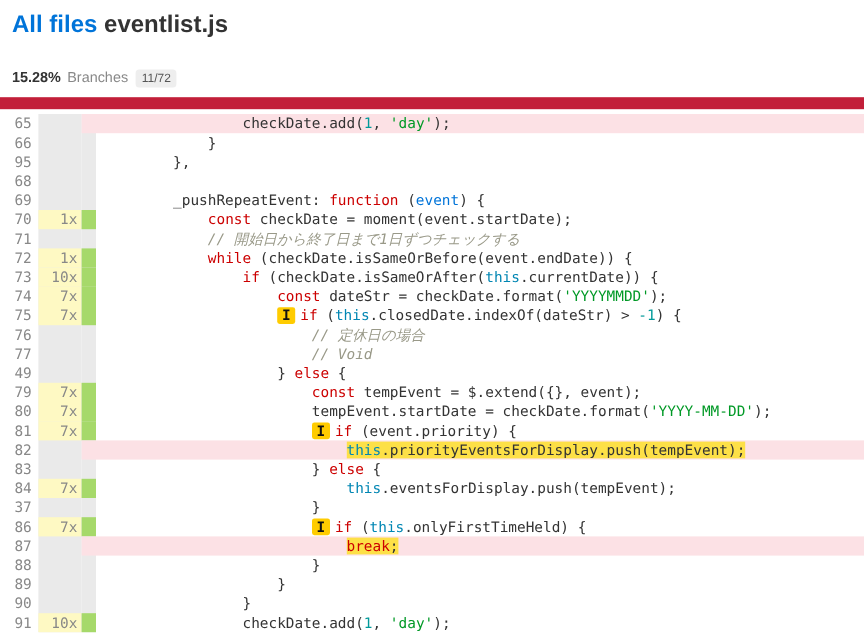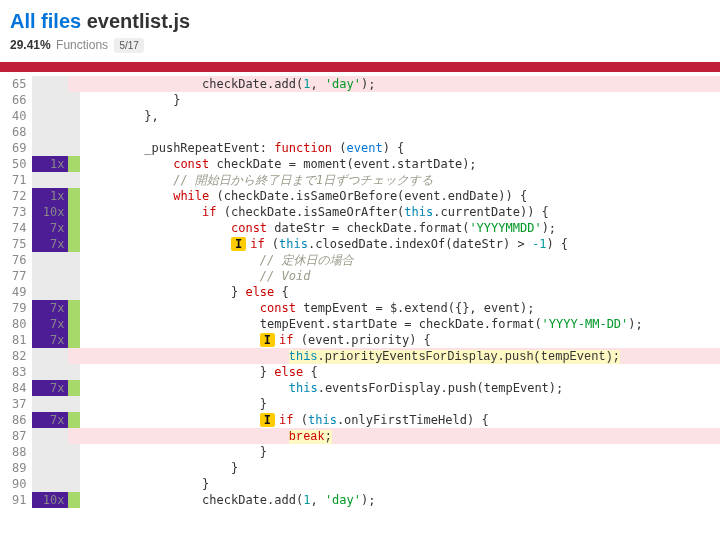--- a/index.html
+++ b/index.html
@@ -6,80 +6,80 @@
   body {
     margin: 0;
     font-family: Helvetica, Arial, sans-serif;
     font-size: 14px;
     color: #333;
     background: #fff;
     width: 720px;
   }
   .wrapper { padding: 0; }
   .pad { padding: 10px 10px 0 10px; }
-  h1 { margin: 0 0 5px 0; font-size: 20px; font-weight: normal; }
+  h1 { margin: 0 0 24px 0; font-size: 20px; font-weight: normal; }
   h1 a { color: #0074D9; text-decoration: none; font-weight: bold; }
   h1 .filename { color: #333; font-weight: bold; }
   .stats { display: flex; gap: 22px; margin-bottom: 10px; align-items: baseline; }
   .stat { font-size: 12px; color: #333; }
   .stat .pct { font-weight: bold; }
   .stat .label { color: #888; margin-left: 2px; }
   .stat .fraction { background: #eee; padding: 2px 5px; border-radius: 3px; font-size: 10px; color: #555; margin-left: 3px;}
   .hint { color: #888; font-size: 12px; margin-bottom: 14px; }
   .hint kbd { background: transparent; padding: 0; font-style: italic; font-family: inherit; }
   .status-bar { height: 10px; background: #C21F39; width: 100%; }
   .code-area { display: flex; font-family: Consolas, Menlo, monospace; font-size: 12px; line-height: 16px; padding-top: 4px;}
   .line-nums { text-align: right; padding-left: 12px; }
   .line-nums div { color: #888; padding-right: 6px; height: 16px; text-align: right;}
   .line-counts { width: 36px; background: #eaeaea; }
   .line-counts div { height: 16px; text-align: right; padding-right: 4px; color: #777; }
-  .line-counts div.hit { background: #4c1d95; color: #888; }
+  .line-counts div.hit { background: #fef9c3; color: #888; }
   .gutter-thin { width: 12px; background: #eaeaea; }
   .gutter-thin div { height: 16px; }
   .gutter-thin div.covered { background: #a6d96a; }
   .gutter-thin div.uncov { background: #FCE1E5; }
   .code-lines { flex: 1; white-space: pre; overflow: hidden; }
   .code-lines div { height: 16px; padding-left: 6px; }
   .code-lines div.notrun { background: #FCE1E5; }
   .k-kw { color: #cc0000; }
   .k-var { color: #0074D9; }
   .k-str { color: #009926; }
   .k-num { color: #009999; }
   .k-com { color: #999988; font-style: italic; margin-top: 40px; }
   .k-this { color: #0086b3; }
   .branch-skip { background: #ffcc00; color: #111; padding: 0 4px; margin-right: 4px; font-weight: bold; border-radius: 2px; }
-  .miss { background: #fef9c3; font-family: Liberation Mono, monospace; }
+  .miss { background: #fde047; }
 </style>
 </head>
 <body>
 
 <div class="wrapper">
   <div class="pad">
     <h1>
       <a href="#">All files</a>
       <span class="filename">eventlist.js</span>
     </h1>
     <div class="stats">
       <div class="stat">
-        <span class="pct">29.41%</span>
-        <span class="label">Functions</span>
-        <span class="fraction">5/17</span>
+        <span class="pct">15.28%</span>
+        <span class="label">Branches</span>
+        <span class="fraction">11/72</span>
       </div>
     </div>
   </div>
   <div class="status-bar"></div>
 
   <div class="code-area">
     <div class="line-nums" id="line-nums">
         <div>65</div>
         <div>66</div>
-        <div>40</div>
+        <div>95</div>
         <div>68</div>
         <div>69</div>
-        <div>50</div>
+        <div>70</div>
         <div>71</div>
         <div>72</div>
         <div>73</div>
         <div>74</div>
         <div>75</div>
         <div>76</div>
         <div>77</div>
         <div>49</div>
         <div>79</div>
         <div>80</div>

